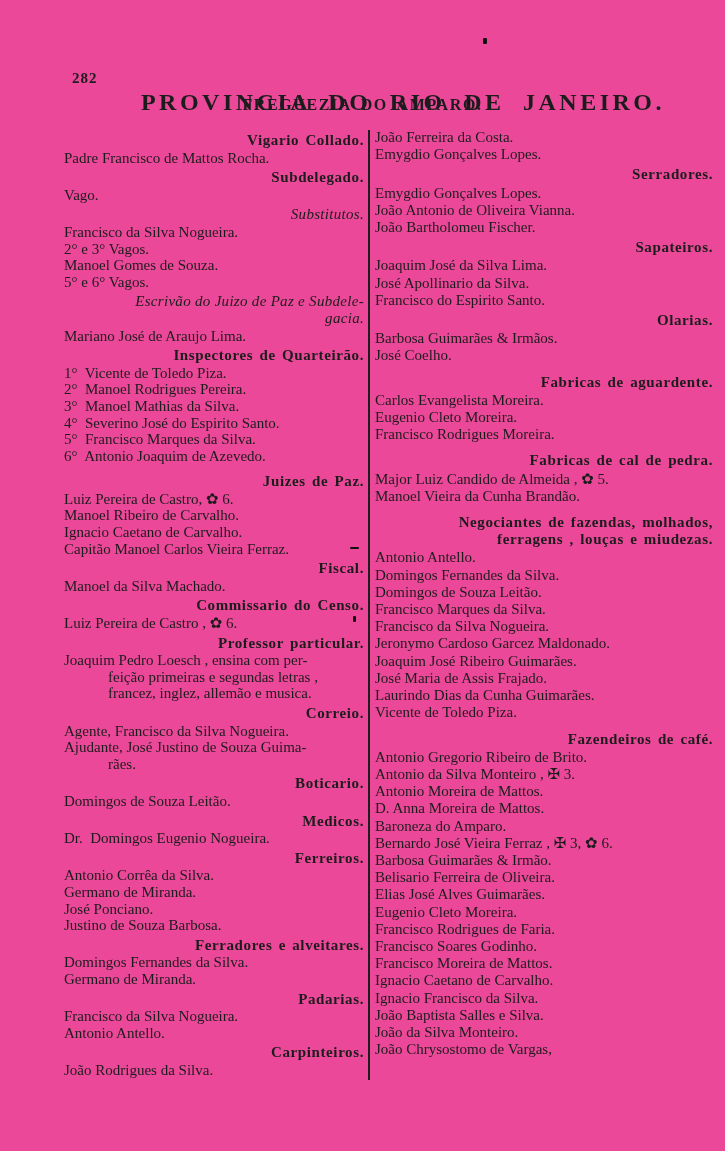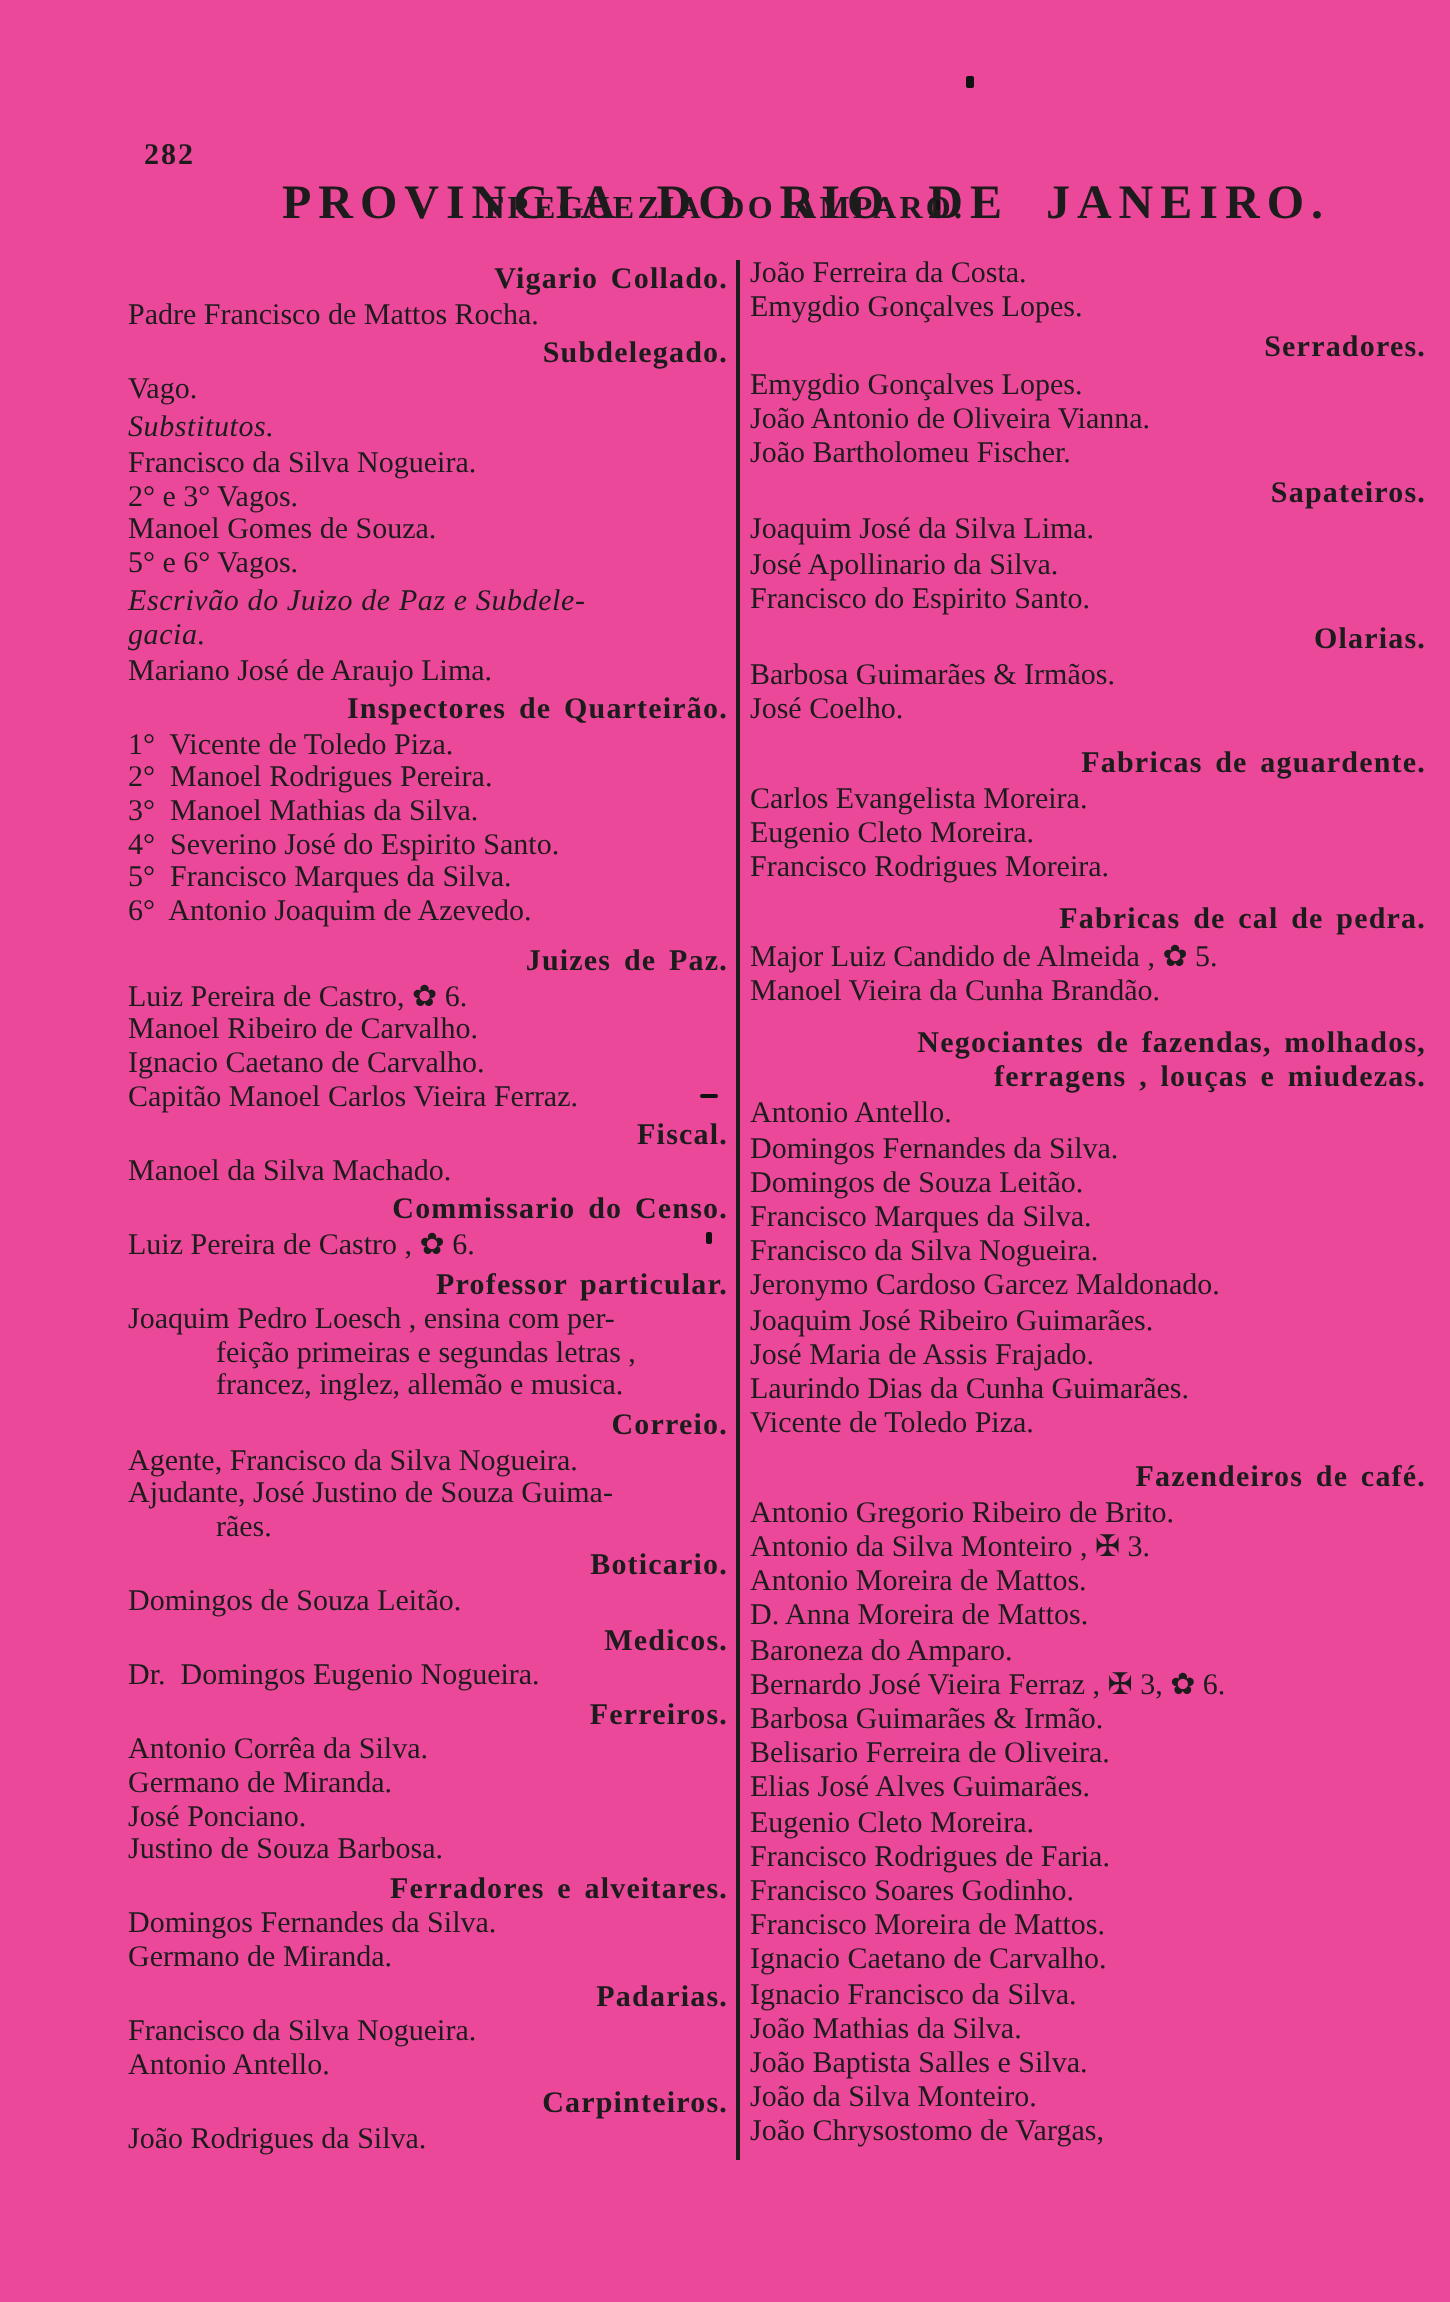--- a/index.html
+++ b/index.html
@@ -33,21 +33,21 @@
   .col{position:absolute;top:129px;font-size:15px;}
   .col-left{left:64px;width:300px;line-height:16.6px;}
   .col-right{left:375px;width:338px;line-height:17.2px;}
   .divider{
     position:absolute;left:368px;top:130px;
     width:2px;height:950px;background:#1d1d1d;
   }
   
   .line{white-space:pre-wrap;}
   .block.h .line{font-weight:bold;text-align:right;letter-spacing:0.6px;word-spacing:2px;}
-  .block.hi .line{font-style:italic;text-align:left;letter-spacing:0.3px;}
+  .block.hi .line{font-style:italic;text-align:right;letter-spacing:0.3px;}
   .block.h,.block.hi{margin-top:3px;margin-bottom:1px;}
   .block.gap{margin-top:9px;}
   .block.e .line.cont{padding-left:44px;}
   
   .speck{position:absolute;background:#111;border-radius:1px;}
   .speck-1{left:483px;top:38px;width:4px;height:6px;}
   .speck-2{left:468px;top:100px;width:2px;height:5px;}
   .speck-3{left:350px;top:547px;width:9px;height:2px;}
   .speck-4{left:353px;top:616px;width:3px;height:6px;}
 </style>
@@ -352,23 +352,20 @@
       <div class="block e">
         <div class="line">Francisco Moreira de Mattos.</div>
       </div>
       <div class="block e">
         <div class="line">Ignacio Caetano de Carvalho.</div>
       </div>
       <div class="block e">
         <div class="line">Ignacio Francisco da Silva.</div>
       </div>
       <div class="block e">
-        <div class="line">João Mathias da Silva.</div>
-      </div>
-      <div class="block e">
         <div class="line">João Baptista Salles e Silva.</div>
       </div>
       <div class="block e">
         <div class="line">João da Silva Monteiro.</div>
       </div>
       <div class="block e">
         <div class="line">João Chrysostomo de Vargas,</div>
       </div>
     </div>
 

